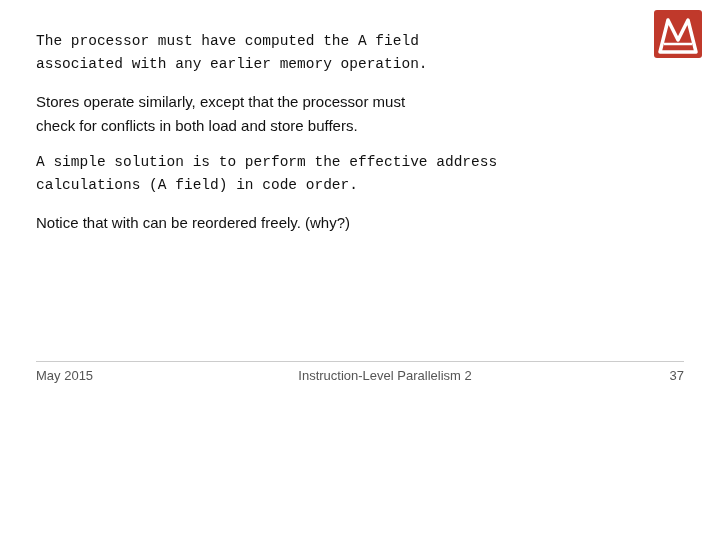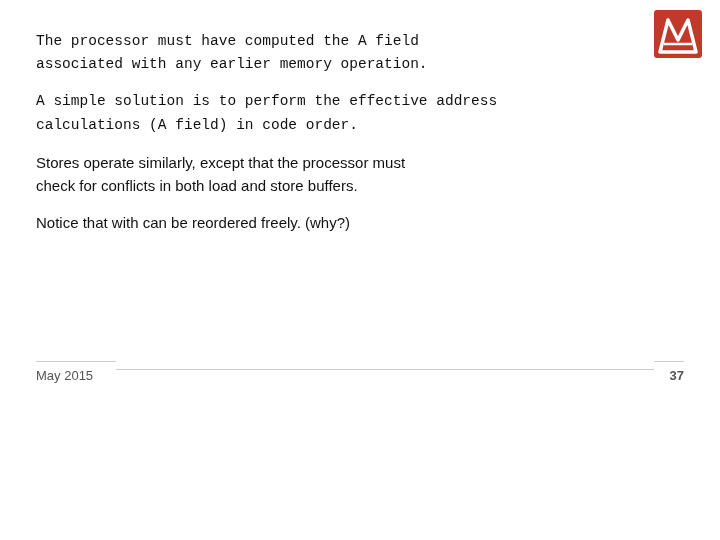--- a/index.html
+++ b/index.html
@@ -80,21 +80,20 @@
       flex: 1;
     }
 
     .footer-left {
       min-width: 80px;
     }
 
     .footer-right {
       min-width: 30px;
       text-align: right;
-      font-weight: bold;
     }
 
     .divider-line {
       width: 100%;
       height: 1px;
       background: #ccc;
       margin-bottom: 6px;
     }
   </style>
 </head>
@@ -111,44 +110,45 @@
     </svg>
   </div>
 
   <div class="content-area">
 
     <div class="text-block mono-style">
       <span style="white-space: pre-line;">The  processor  must  have  computed  the  A   field
 associated with any earlier memory operation.</span>
     </div>
 
+    <div class="text-block sans-style">
+      <span style="white-space: pre-line;">Stores operate similarly, except that the processor must
+check for conflicts in both load and store buffers.</span>
+    </div>
+
     <div class="text-block mono-style">
       <span style="white-space: pre-line;">A  simple  solution  is  to  perform  the  effective  address
 calculations (A field) in code order.</span>
-    </div>
-
-    <div class="text-block sans-style">
-      <span style="white-space: pre-line;">Stores operate similarly, except that the processor must
-check for conflicts in both load and store buffers.</span>
     </div>
 
 
     <div class="text-block sans-style">
       <span style="white-space: pre-line;">Notice that with can be reordered freely. (why?)</span>
     </div>
 
   </div>
 
   <div class="footer">
     <div class="footer-left">
       <div class="divider-line"></div>
       <span>May 2015</span>
     </div>
     <div class="footer-center">
       <div class="divider-line"></div>
+      <span>Instruction-Level Parallelism 2</span>
     </div>
     <div class="footer-right">
       <div class="divider-line"></div>
       <span>37</span>
     </div>
   </div>
 
 </div>
 
 </body></html>

